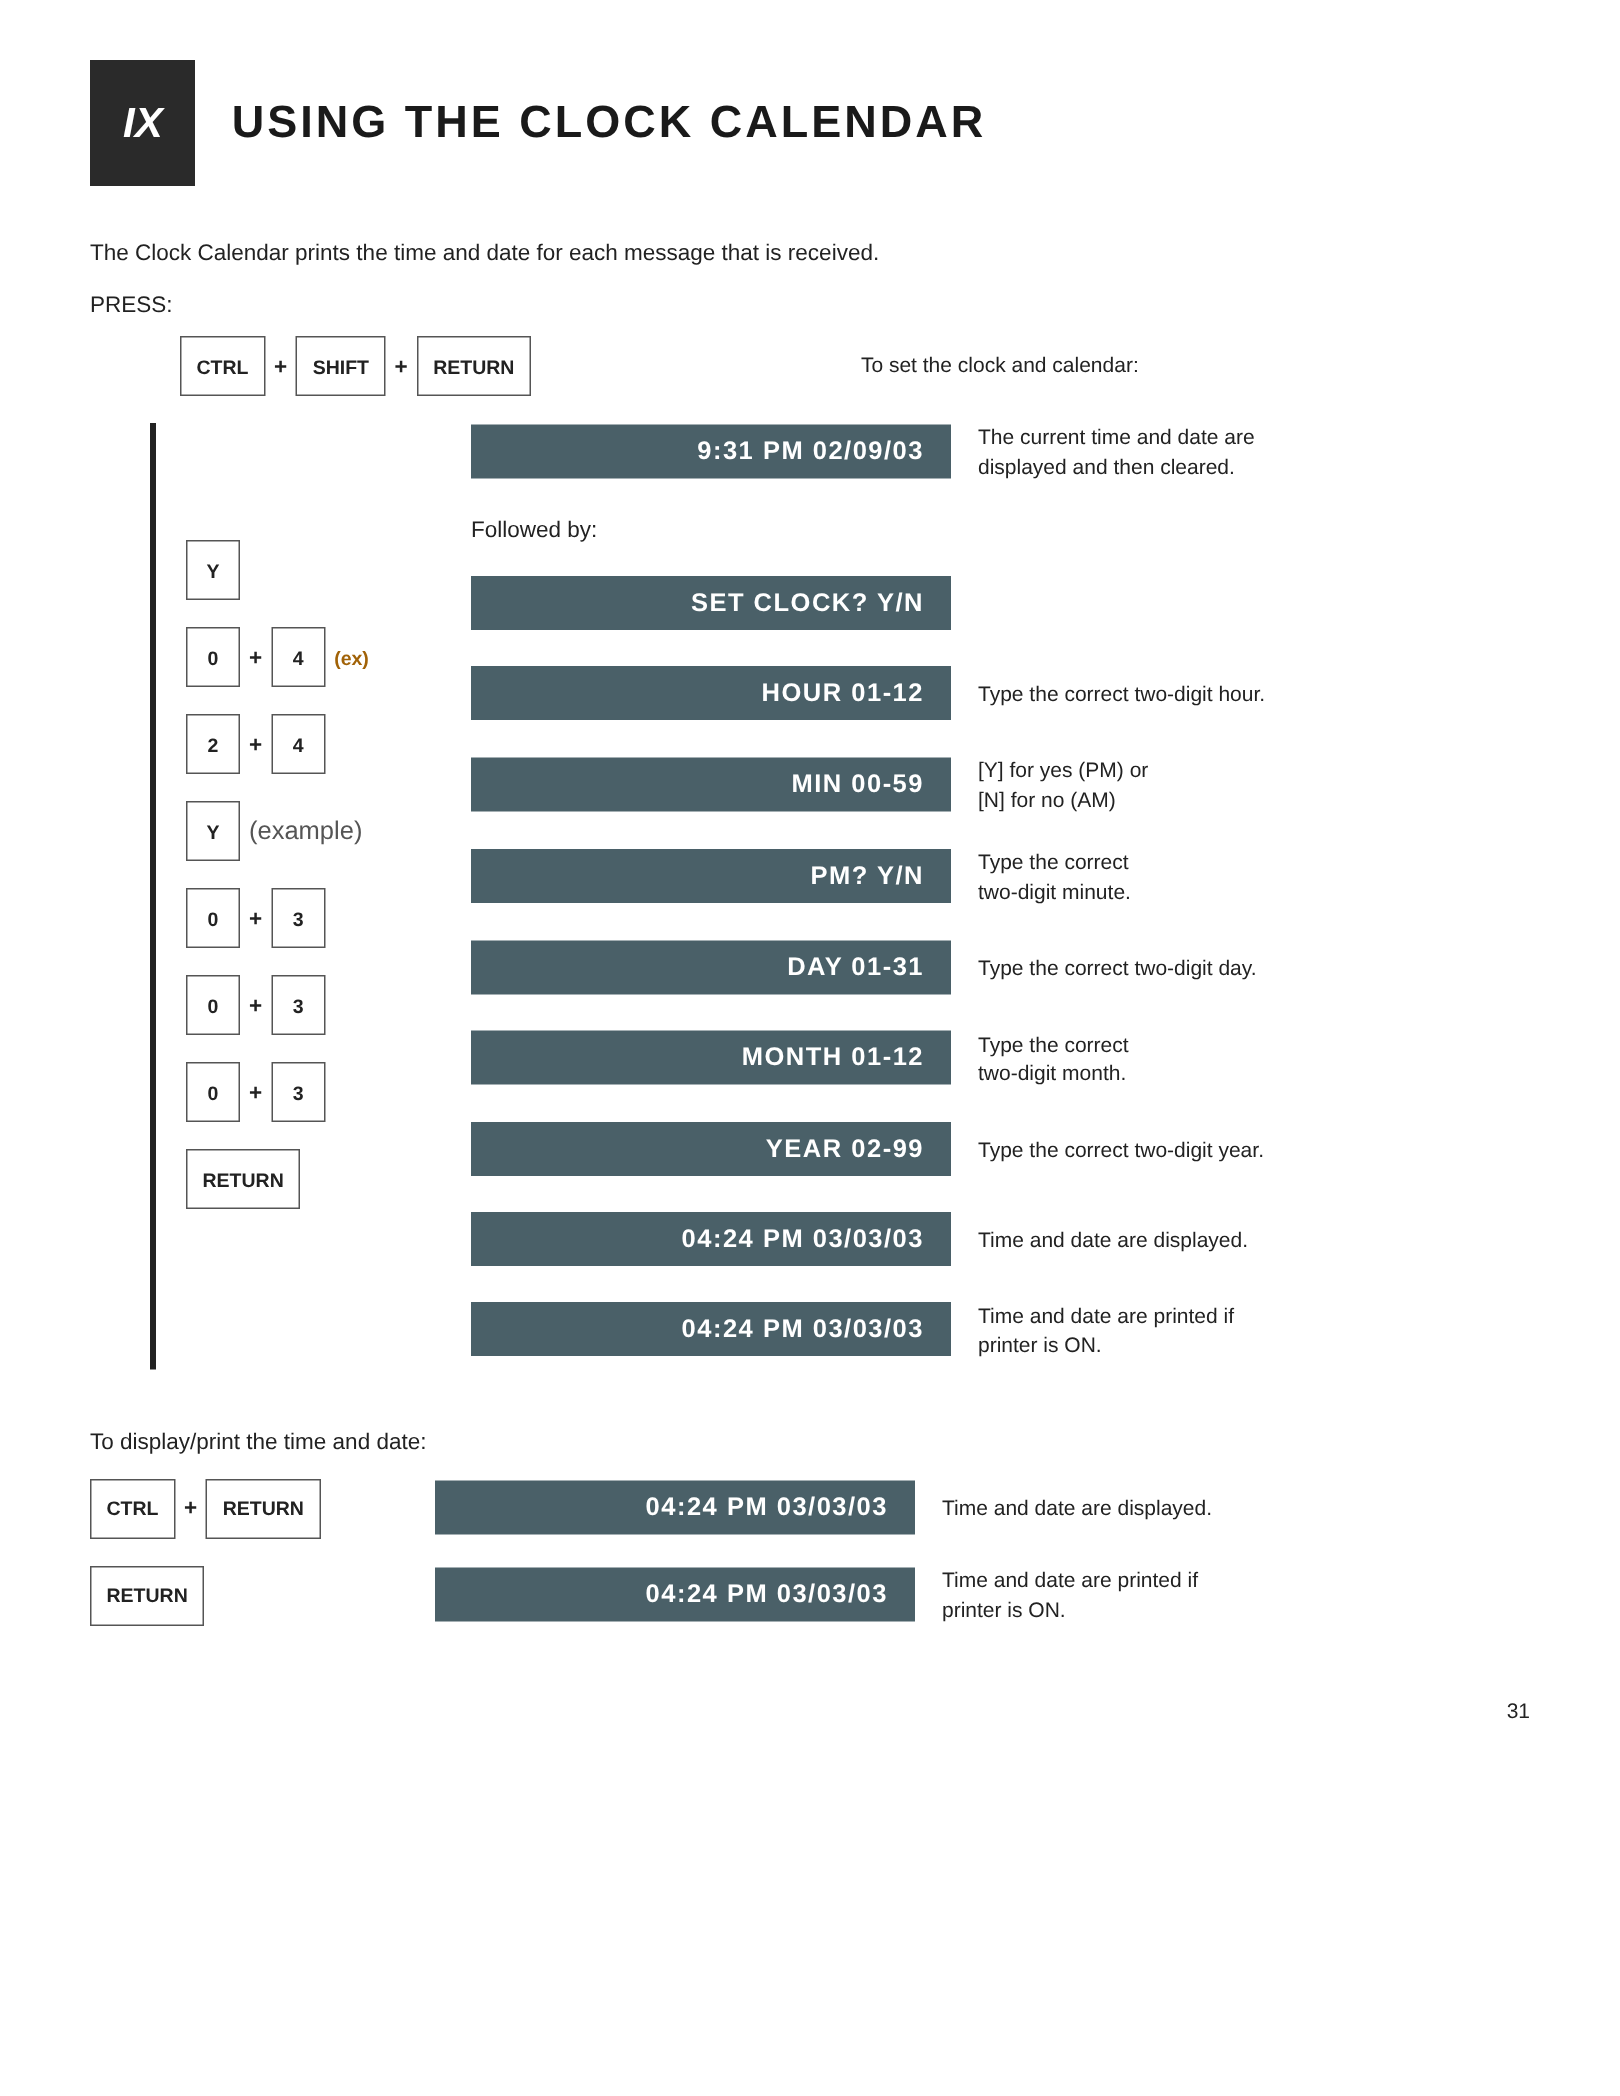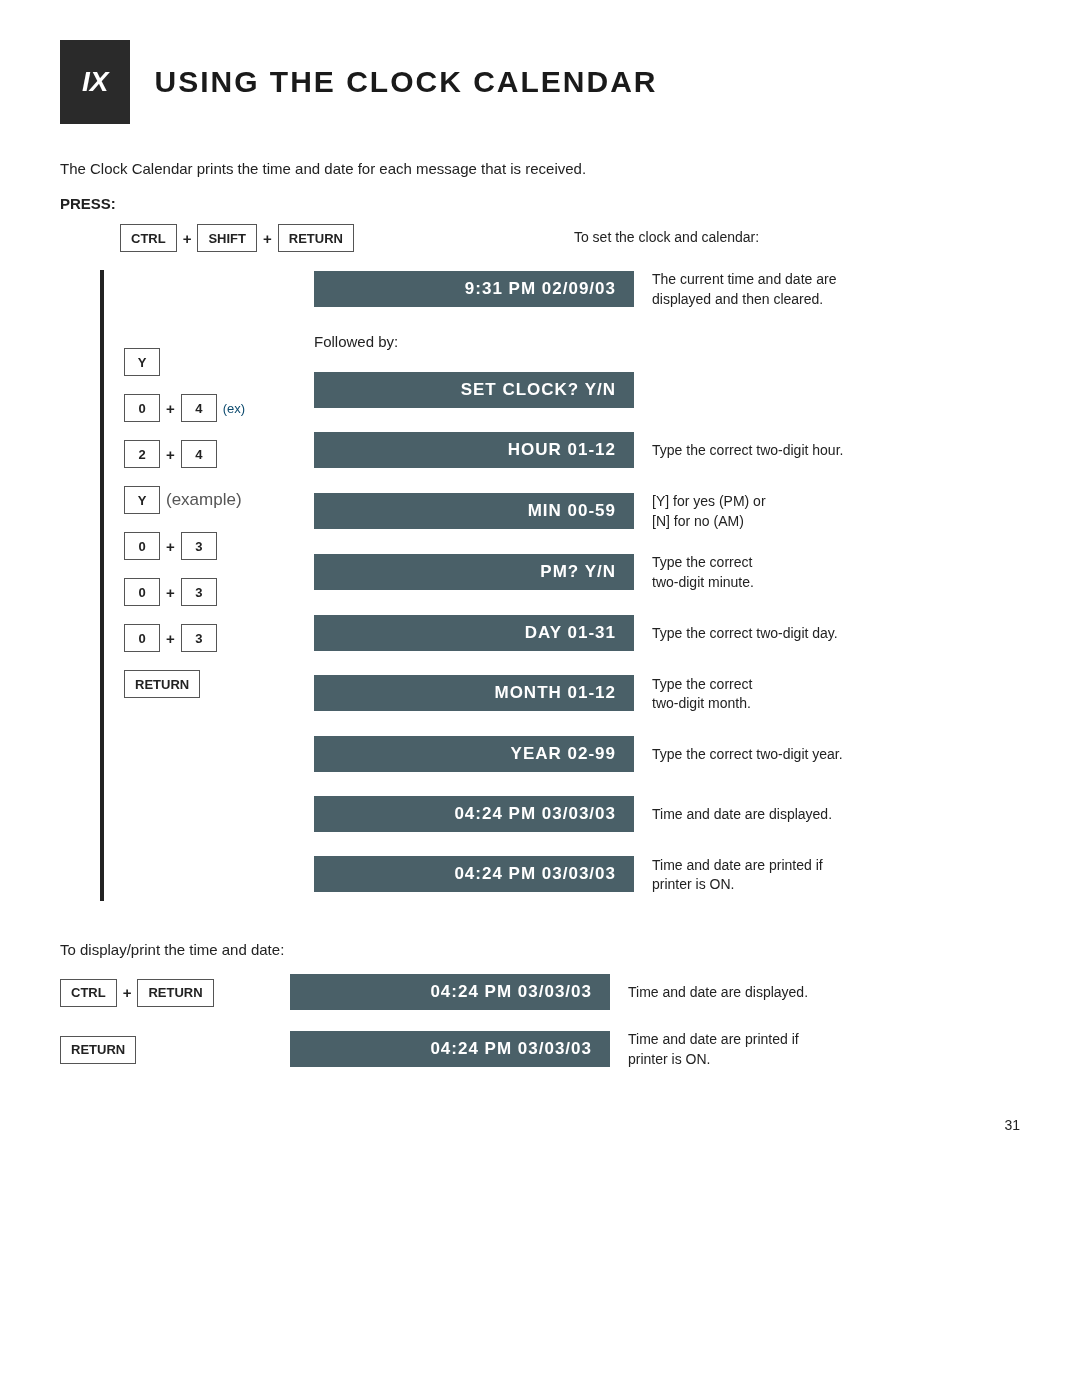--- a/index.html
+++ b/index.html
@@ -37,36 +37,36 @@
 
     
     .intro-text {
       font-size: 15px;
       margin-bottom: 18px;
       color: #222;
     }
 
     .press-label {
       font-size: 15px;
-      font-weight: bold;
+      font-weight: normal;
       margin-bottom: 12px;
     }
 
     
     .key {
       display: inline-flex;
       align-items: center;
       justify-content: center;
       border: 1.5px solid #555;
       background: #fff;
       padding: 4px 10px;
       font-size: 13px;
       font-weight: bold;
       min-width: 36px;
-      height: 28px;
+      height: 40px;
       color: #222;
     }
     .plus-sign {
       display: inline-block;
       margin: 0 6px;
       font-size: 15px;
       font-weight: bold;
       color: #222;
     }
 
@@ -134,21 +134,22 @@
     
     .key-row {
       display: flex;
       align-items: center;
       margin-bottom: 8px;
       margin-top: 6px;
     }
     .key-row .ex-label {
       font-size: 13px;
       margin-left: 6px;
-      color: #0c4a6e;
+      color: #a16207;
+      font-weight: bold;
     }
     .key-row .example-label {
       font-size: 17px;
       margin-left: 6px;
       color: #555;
     }
 
     
     .bottom-section {
       margin-top: 40px;

